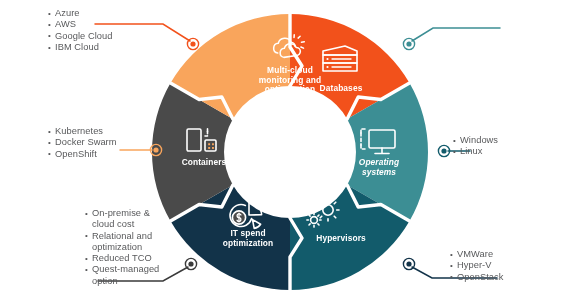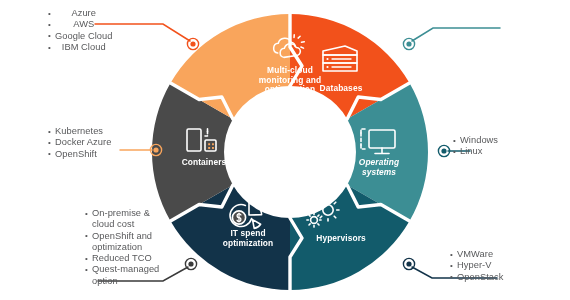--- a/index.html
+++ b/index.html
@@ -27,21 +27,21 @@
   }
   .callout li::before {
     content:"•";
     position:absolute;
     left:0; top:-0.2px;
     font-size:8px;
     color:#58595b;
   }
   .callout li.wrap { white-space:normal; width:86px; }
 
-  #cal-cloud      { left:48px;  top:8px;text-align:center;  }
+  #cal-cloud      { left:48px;  top:8px;  }
   #cal-databases  { left:450px; top:5px;  }
   #cal-containers { left:48px;  top:126px;}
   #cal-os         { left:453px; top:135px;}
   #cal-itspend    { left:48px;  top:208px;margin-left:37px;}
   #cal-hyper      { left:450px; top:249px;}
 
   
   .seg-label {
     position:absolute;
     color:#ffffff;
@@ -253,36 +253,36 @@
       <li>AWS</li>
       <li>Google Cloud</li>
       <li>IBM Cloud</li>
     </ul>
   </div>
 
 
   <div class="callout" id="cal-containers">
     <ul>
       <li>Kubernetes</li>
-      <li>Docker Azure</li>
+      <li>Docker Swarm</li>
       <li>OpenShift</li>
     </ul>
   </div>
 
   <div class="callout" id="cal-os">
     <ul>
       <li>Windows</li>
       <li>Linux</li>
     </ul>
   </div>
 
   <div class="callout" id="cal-itspend">
     <ul>
       <li class="wrap">On-premise &amp; cloud cost</li>
-      <li class="wrap">OpenShift and optimization</li>
+      <li class="wrap">Relational and optimization</li>
       <li>Reduced TCO</li>
       <li class="wrap">Quest-managed option</li>
     </ul>
   </div>
 
   <div class="callout" id="cal-hyper">
     <ul>
       <li>VMWare</li>
       <li>Hyper-V</li>
       <li>OpenStack</li>

